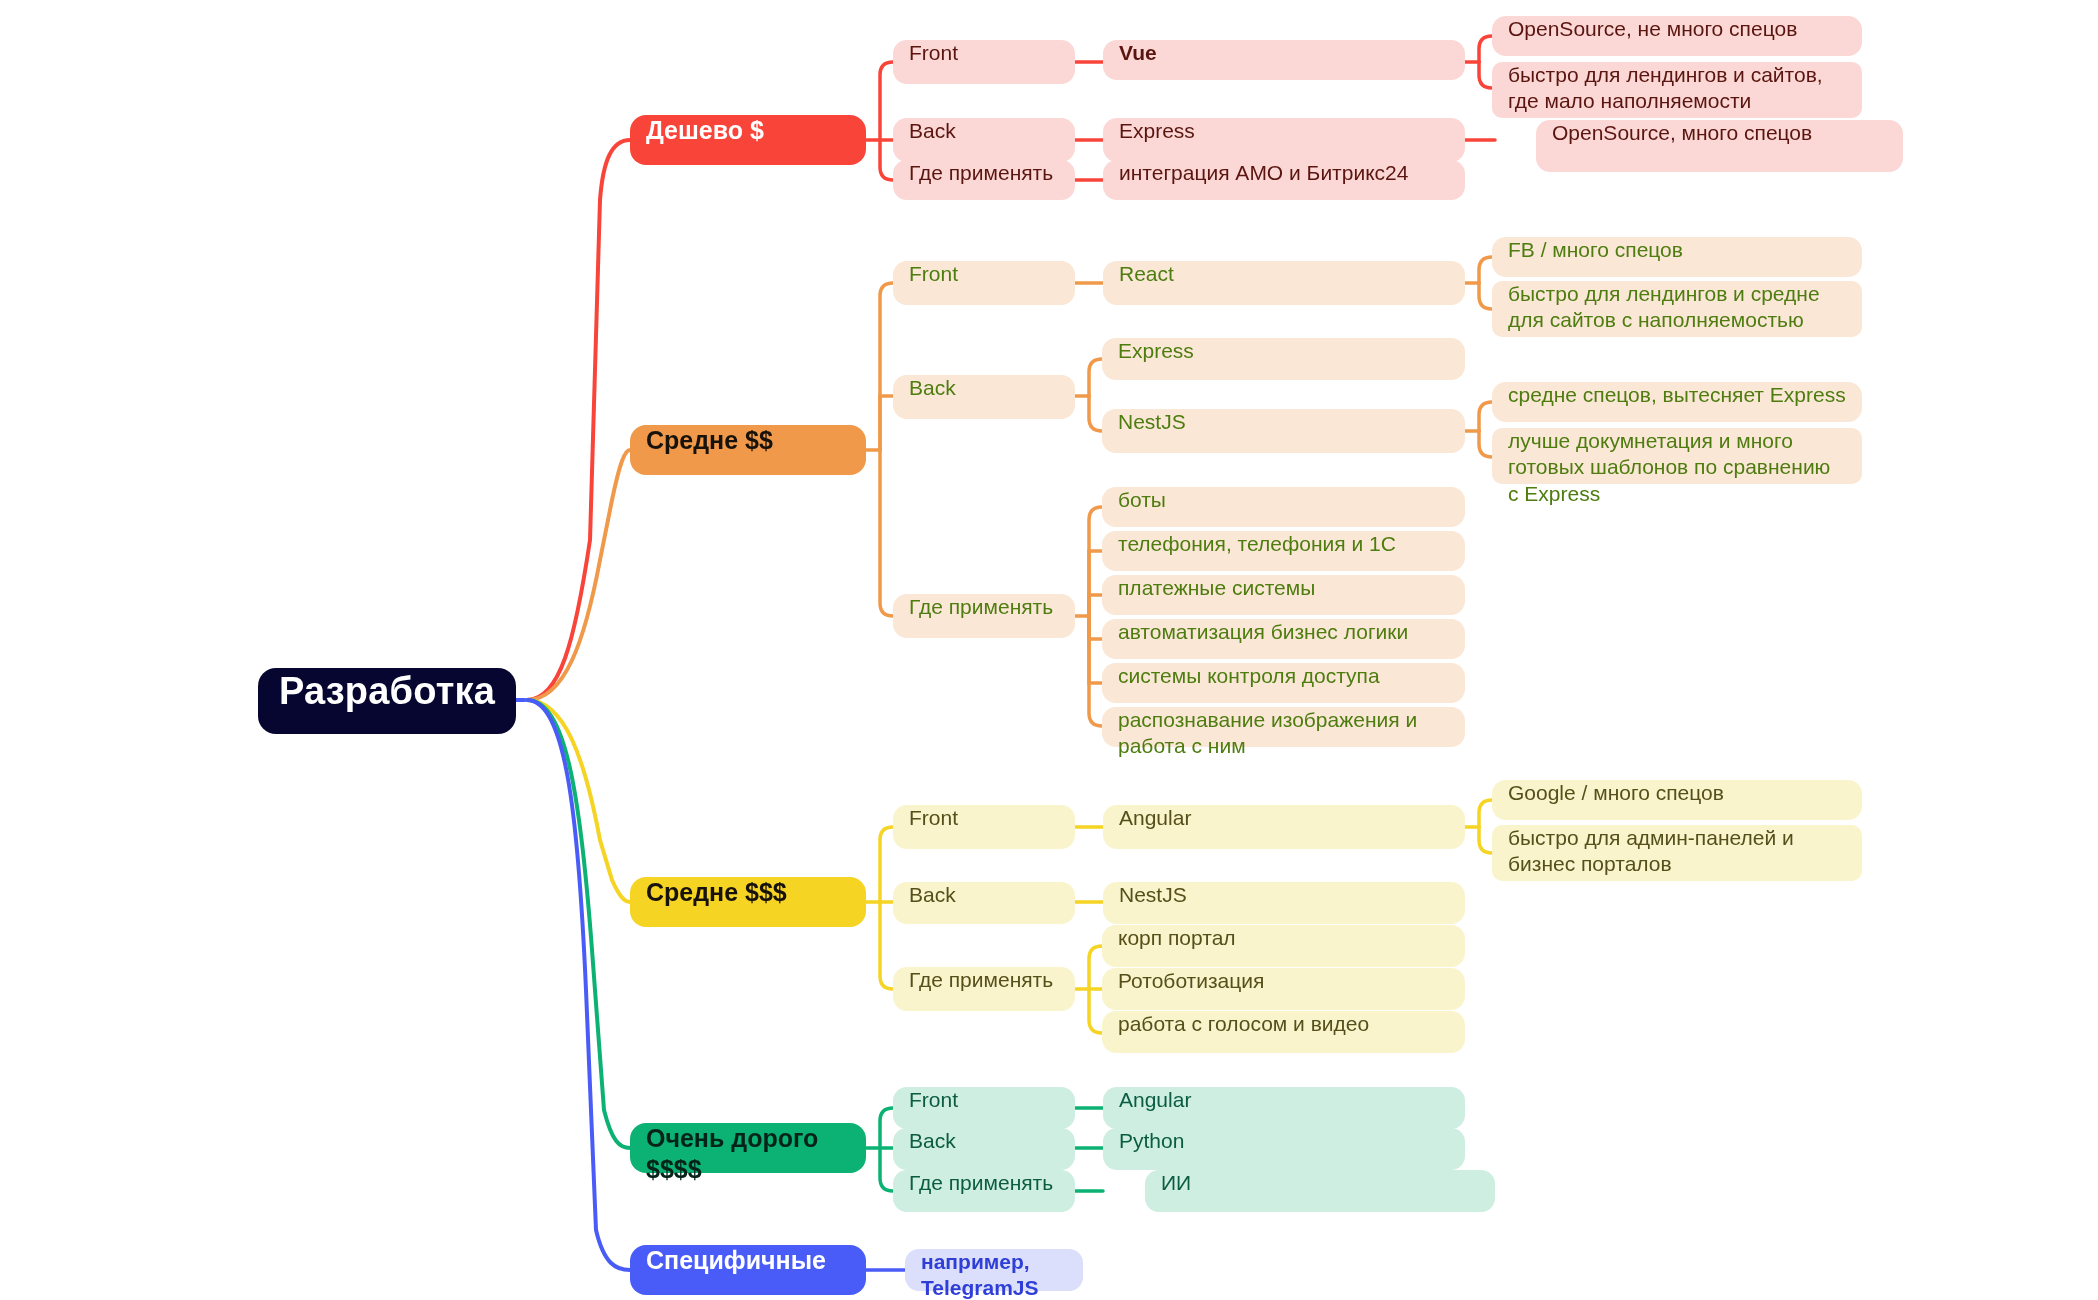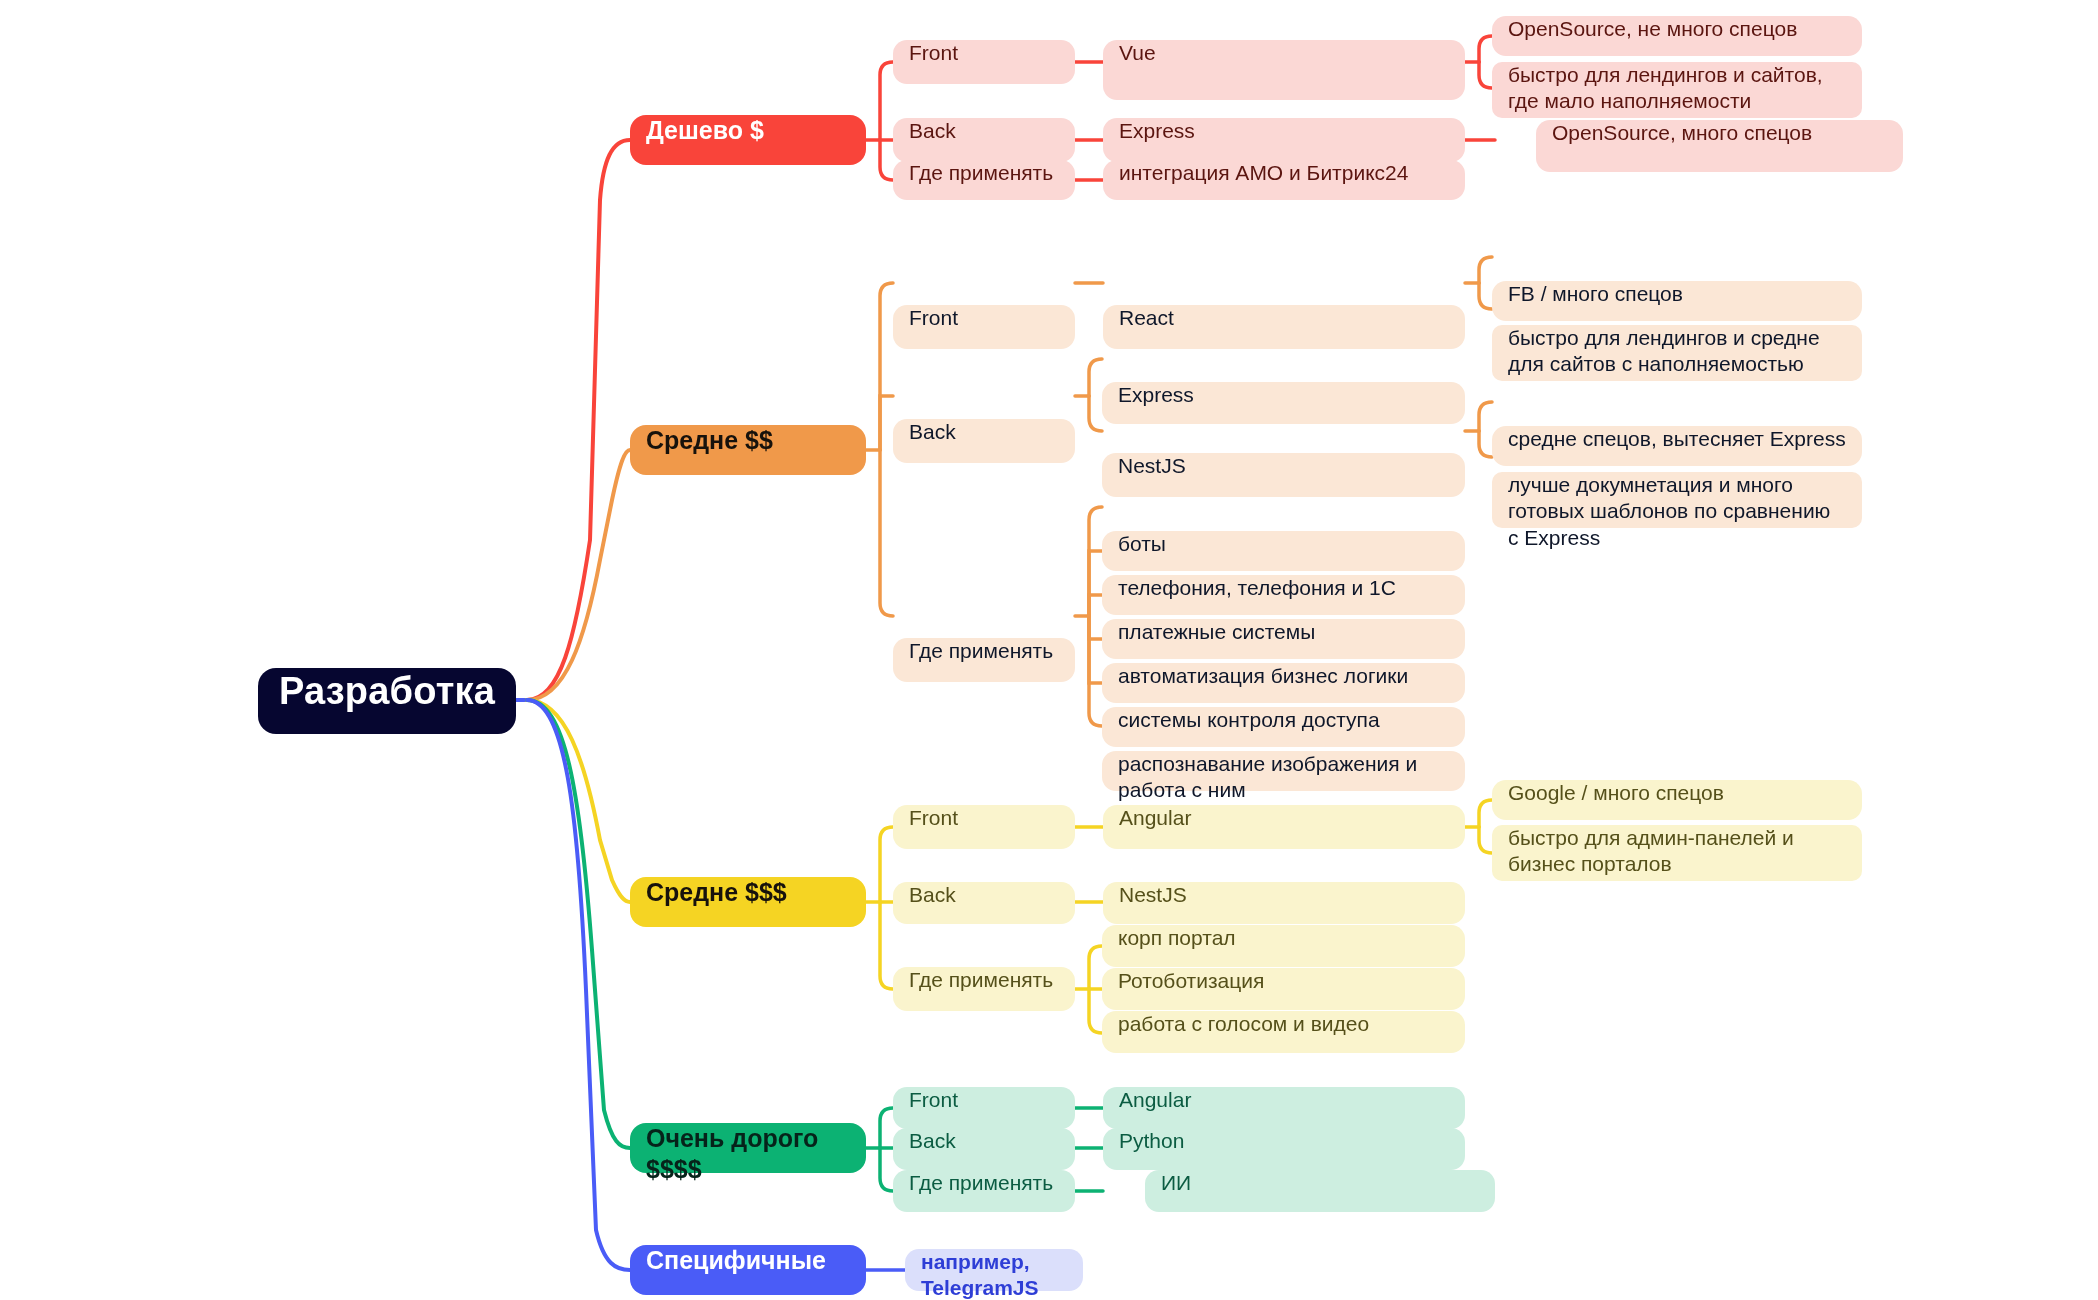--- a/index.html
+++ b/index.html
@@ -20,21 +20,21 @@
   .l1{font-size:25px;font-weight:bold;border-radius:16px;}
   .l1.red{background:#f9443a;color:#ffffff;}
   .l1.orange{background:#f0994a;color:#17120c;}
   .l1.yellow{background:#f5d423;color:#17120c;}
   .l1.green{background:#0cb273;color:#06231a;}
   .l1.blue{background:#4a5cf7;color:#ffffff;}
 
   
   .pill{font-size:21px;}
   .pill.red{background:#fbd8d5;color:#5b1510;}
-  .pill.orange{background:#fbe7d6;color:#0f172a;margin-top:44px;}
+  .pill.orange{background:#fbe7d6;color:#4d7c0f;}
   .pill.yellow{background:#faf4cd;color:#55501a;}
   .pill.green{background:#cdeee0;color:#0b5c42;}
   .pill.blue{background:#dbdffb;color:#2e3ed6;font-weight:bold;}
   .pill.two{line-height:1.26;border-radius:10px;}
 </style>
 </head>
 <body>
 
 <div id="canvas">
 
@@ -135,21 +135,21 @@
   <div class="node l1 green" style="left:630px;top:1123px;width:236px;height:50px;">
     <span>Очень дорого $$$$</span>
   </div>
   <div class="node l1 blue" style="left:630px;top:1245px;width:236px;height:50px;">
     <span>Специфичные</span>
   </div>
 
   <div class="node pill red" style="left:893px;top:40px;width:182px;height:44px;">
     <span>Front</span>
   </div>
-  <div class="node pill red" style="left:1103px;top:40px;width:362px;height:60px;">
+  <div class="node pill red" style="left:1103px;top:40px;width:362px;height:40px;font-weight:bold;">
     <span>Vue</span>
   </div>
   <div class="node pill red" style="left:1492px;top:16px;width:370px;height:40px;">
     <span>OpenSource, не много спецов</span>
   </div>
   <div class="node pill red two" style="left:1492px;top:62px;width:370px;height:56px;">
     <span>быстро для лендингов и сайтов, где мало наполняемости</span>
   </div>
 
   <div class="node pill red" style="left:893px;top:118px;width:182px;height:44px;">

